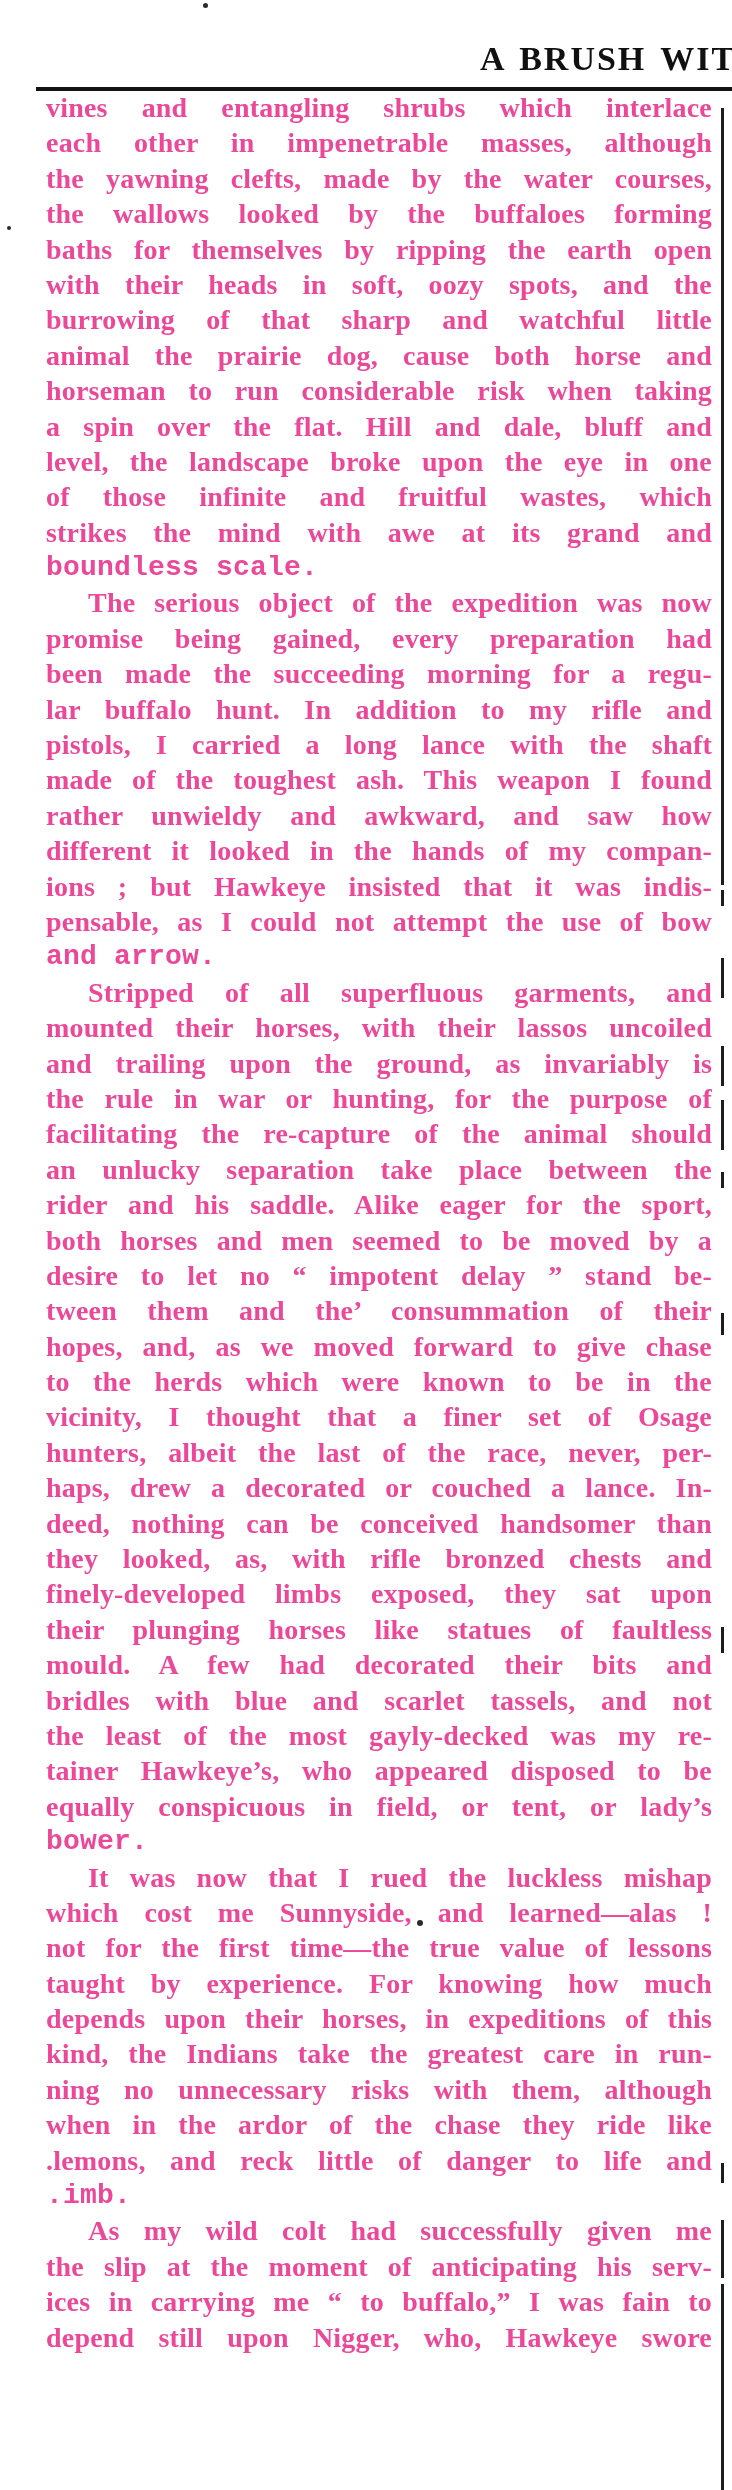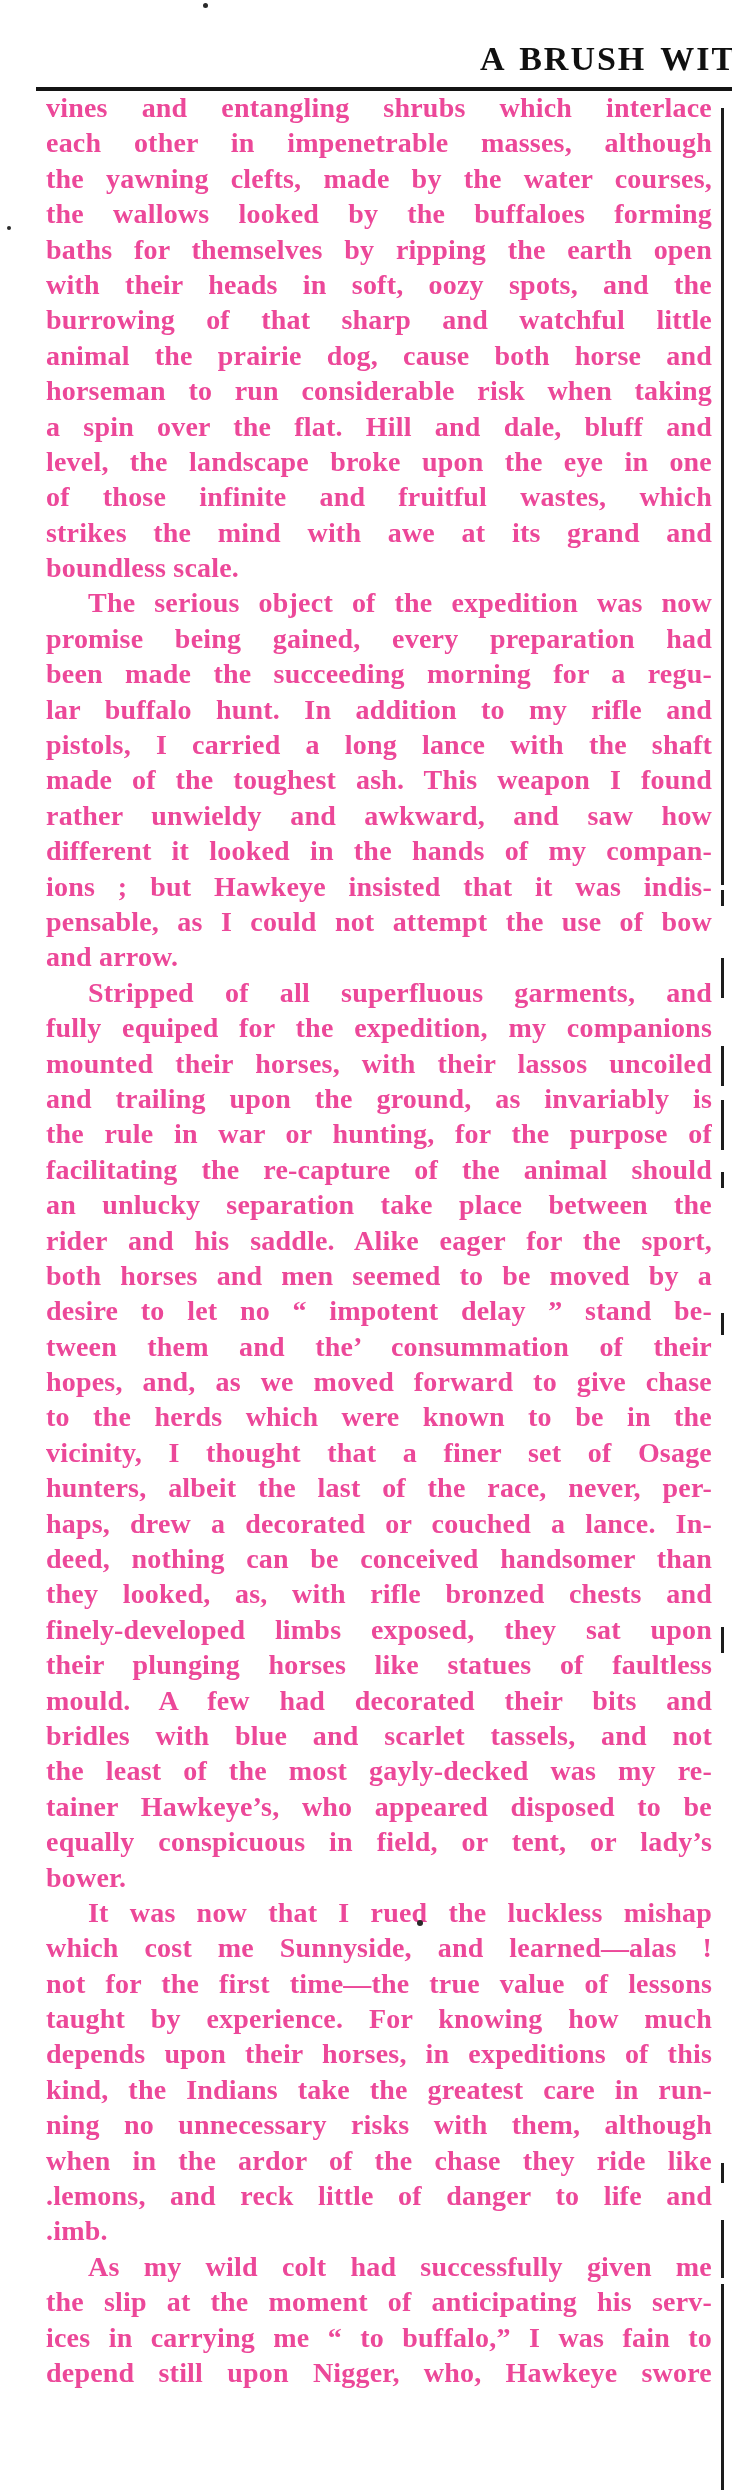--- a/index.html
+++ b/index.html
@@ -43,20 +43,21 @@
     line-height:35.4px;
     height:35.4px;
     letter-spacing:0.2px;
     text-align:justify;
     text-align-last:justify;
     overflow:hidden;
   }
   .line.end {
     text-align:left;
     text-align-last:left;
+    font-family:Liberation Mono, monospace;
   }
   .line.indent { text-indent:42px; }
   .vseg {
     position:absolute;
     left:721px;
     width:3px;
     background:#1c1c1c;
   }
   .speck {
     position:absolute;
@@ -98,21 +99,20 @@
         <div class="line">pistols, I carried a long lance with the shaft</div>
         <div class="line">made of the toughest ash.  This weapon I found</div>
         <div class="line">rather unwieldy and awkward, and saw how</div>
         <div class="line">different it looked in the hands of my compan-</div>
         <div class="line">ions ; but Hawkeye insisted that it was indis-</div>
         <div class="line">pensable, as I could not attempt the use of bow</div>
         <div class="line end">and arrow.</div>
       </div>
       <div>
         <div class="line indent">Stripped of all superfluous garments, and</div>
-        <div class="line">fully equiped for the expedition, my companions</div>
         <div class="line">mounted their horses, with their lassos uncoiled</div>
         <div class="line">and trailing upon the ground, as invariably is</div>
         <div class="line">the rule in war or hunting, for the purpose of</div>
         <div class="line">facilitating the re-capture of the animal should</div>
         <div class="line">an unlucky separation take place between the</div>
         <div class="line">rider and his saddle.  Alike eager for the sport,</div>
         <div class="line">both horses and men seemed to be moved by a</div>
         <div class="line">desire to let no “ impotent delay ” stand be-</div>
         <div class="line">tween them and the’ consummation of their</div>
         <div class="line">hopes, and, as we moved forward to give chase</div>

